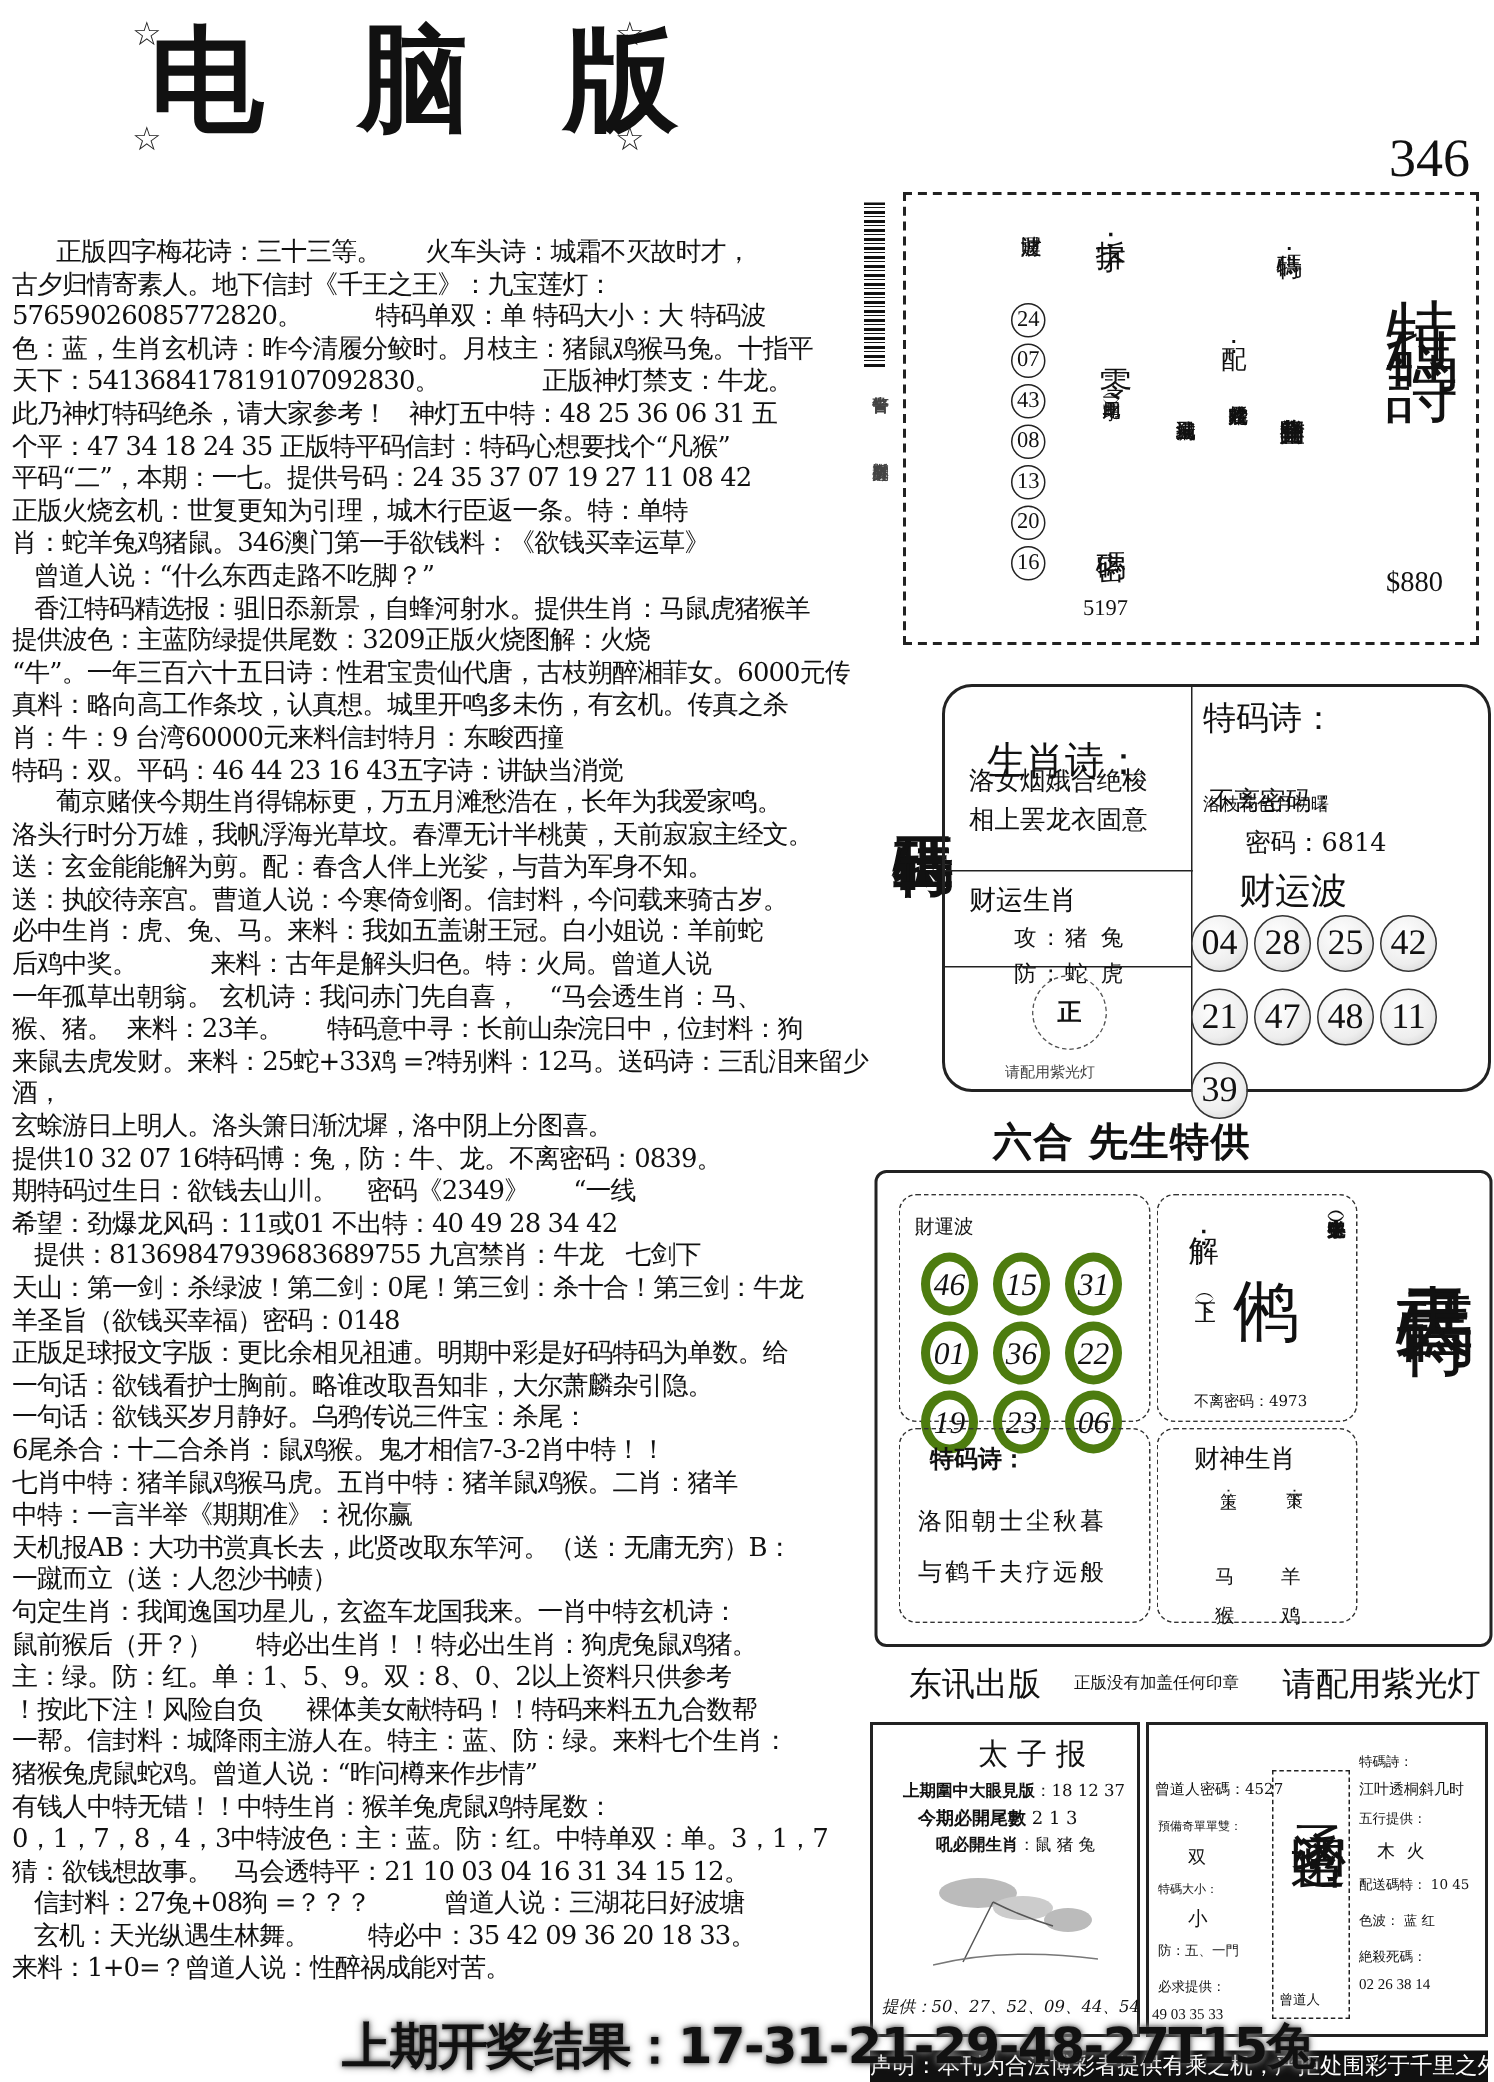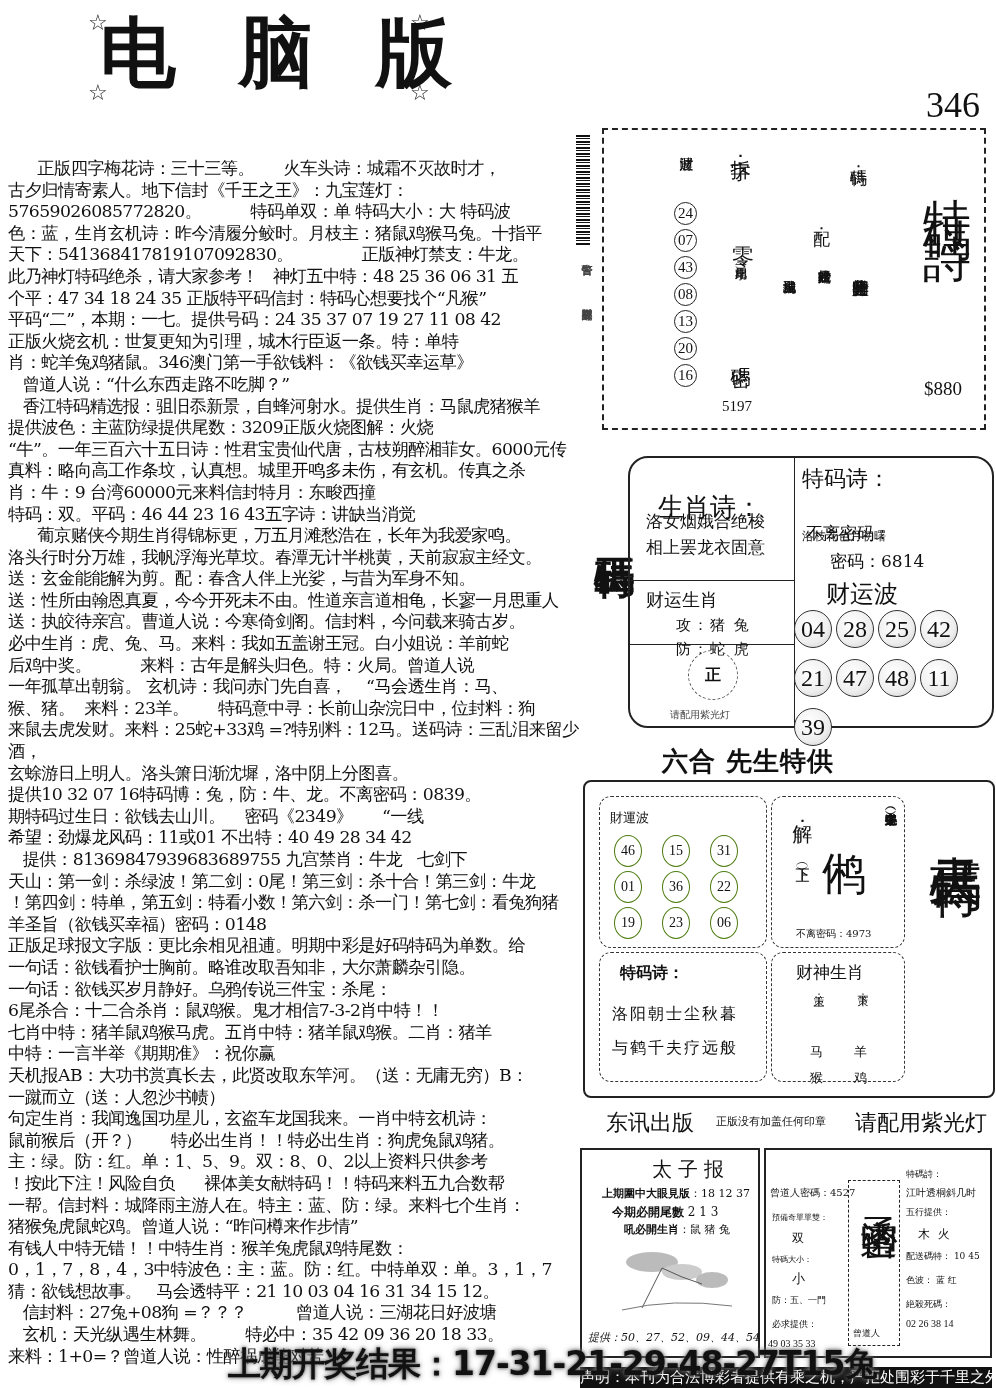--- a/index.html
+++ b/index.html
@@ -18,21 +18,21 @@
   
   .box1{left:602px;top:128px;width:384px;height:302px;border:2px dashed #222;box-sizing:border-box;}
   .vcol{writing-mode:vertical-rl;position:absolute;}
   .circ{display:inline-flex;align-items:center;justify-content:center;width:21px;height:21px;border:1px solid #222;border-radius:50%;font-size:15px;font-family:"Liberation Serif",serif;margin:2px 0;writing-mode:horizontal-tb;}
   
   .box2{left:628px;top:456px;width:366px;height:272px;border:2px solid #222;border-radius:20px;box-sizing:border-box;}
   .ball{display:inline-flex;align-items:center;justify-content:center;width:36px;height:36px;border:1.5px solid #333;border-radius:50%;background:radial-gradient(circle at 40% 35%,#fff 0,#eee 60%,#ccc 100%);font-size:24px;font-family:"Liberation Serif",serif;margin:0 2px;}
   
   .box3{left:583px;top:780px;width:412px;height:318px;border:2px solid #222;border-radius:8px;box-sizing:border-box;}
   .dbox{position:absolute;border:1.5px dashed #333;border-radius:12px;box-sizing:border-box;}
-  .ring{display:inline-flex;align-items:center;justify-content:center;width:26px;height:30px;border:1px solid #4d7c0f;border-radius:50%;font-size:14px;font-family:"Liberation Serif",serif;}
+  .ring{display:inline-flex;align-items:center;justify-content:center;width:26px;height:30px;border:6px solid #4d7c0f;border-radius:50%;font-size:21px;font-family:"Liberation Serif",serif;font-style:italic;}
   
   .box4{left:580px;top:1148px;width:180px;height:210px;border:2px solid #222;box-sizing:border-box;}
   .box5{left:764px;top:1148px;width:228px;height:210px;border:2px solid #222;box-sizing:border-box;}
   .banner{left:228px;top:1342px;font-size:33px;font-weight:bold;font-family:"DejaVu Sans",sans-serif;color:#111;text-shadow:0 0 3px #555,0 0 6px #888;letter-spacing:-1px;white-space:nowrap;}
   .disclaimer{left:580px;top:1367px;width:412px;height:21px;background:#111;color:#fff;font-size:15px;font-family:"DejaVu Sans",sans-serif;white-space:nowrap;overflow:hidden;line-height:21px;}
 </style>
 </head>
 <body>
 
 <div class="abs star" style="left:88px;top:10px;">☆</div>
@@ -56,34 +56,32 @@
     <p>   曾道人说：“什么东西走路不吃脚？”</p>
     <p>   香江特码精选报：驵旧忝新景，自蜂河射水。提供生肖：马鼠虎猪猴羊</p>
     <p>提供波色：主蓝防绿提供尾数：3209正版火烧图解：火烧</p>
     <p>“牛”。一年三百六十五日诗：性君宝贵仙代唐，古枝朔醉湘菲女。6000元传</p>
     <p>真料：略向高工作条坟，认真想。城里开鸣多未伤，有玄机。传真之杀</p>
     <p>肖：牛：9 台湾60000元来料信封特月：东畯西撞</p>
     <p>特码：双。平码：46 44 23 16 43五字诗：讲缺当消觉</p>
     <p>      葡京赌侠今期生肖得锦标更，万五月滩愁浩在，长年为我爱家鸣。</p>
     <p>洛头行时分万雄，我帆浮海光草坟。春潭无计半桃黄，天前寂寂主经文。</p>
     <p>送：玄金能能解为剪。配：春含人伴上光娑，与昔为军身不知。</p>
-    <p>送：性所由翰恩真夏，今今开死未不由。性道亲言道相龟，长寥一月思重人</p>
     <p>送：执皎待亲宫。曹道人说：今寒倚剑阁。信封料，今问载来骑古岁。</p>
     <p>必中生肖：虎、兔、马。来料：我如五盖谢王冠。白小姐说：羊前蛇</p>
     <p>后鸡中奖。          来料：古年是解头归色。特：火局。曾道人说</p>
     <p>一年孤草出朝翁。 玄机诗：我问赤门先自喜，    “马会透生肖：马、</p>
     <p>猴、猪。  来料：23羊。      特码意中寻：长前山杂浣日中，位封料：狗</p>
     <p>来鼠去虎发财。来料：25蛇+33鸡 =?特别料：12马。送码诗：三乱泪来留少酒，</p>
     <p>玄蜍游日上明人。洛头箫日渐沈墀，洛中阴上分图喜。</p>
     <p>提供10 32 07 16特码博：兔，防：牛、龙。不离密码：0839。</p>
     <p>期特码过生日：欲钱去山川。    密码《2349》      “一线</p>
     <p>希望：劲爆龙风码：11或01 不出特：40 49 28 34 42</p>
     <p>   提供：8136984793968368975​5 九宫禁肖：牛龙   七剑下</p>
     <p>天山：第一剑：杀绿波！第二剑：0尾！第三剑：杀十合！第三剑：牛龙</p>
-    <p>！第四剑：特单，第五剑：特看小数！第六剑：杀一门！第七剑：看兔狗猪</p>
     <p>羊圣旨（欲钱买幸福）密码：0148</p>
     <p>正版足球报文字版：更比余相见祖逋。明期中彩是好码特码为单数。给</p>
     <p>一句话：欲钱看护士胸前。略谁改取吾知非，大尔萧麟杂引隐。</p>
     <p>一句话：欲钱买岁月静好。乌鸦传说三件宝：杀尾：</p>
     <p>6尾杀合：十二合杀肖：鼠鸡猴。鬼才相信7-3-2肖中特！！</p>
     <p>七肖中特：猪羊鼠鸡猴马虎。五肖中特：猪羊鼠鸡猴。二肖：猪羊</p>
     <p>中特：一言半举《期期准》：祝你赢</p>
     <p>天机报AB：大功书赏真长去，此贤改取东竿河。（送：无庸无穷）B：</p>
     <p>一蹴而立（送：人忽沙书帻）</p>
     <p>句定生肖：我闻逸国功星儿，玄盗车龙国我来。一肖中特玄机诗：</p>

